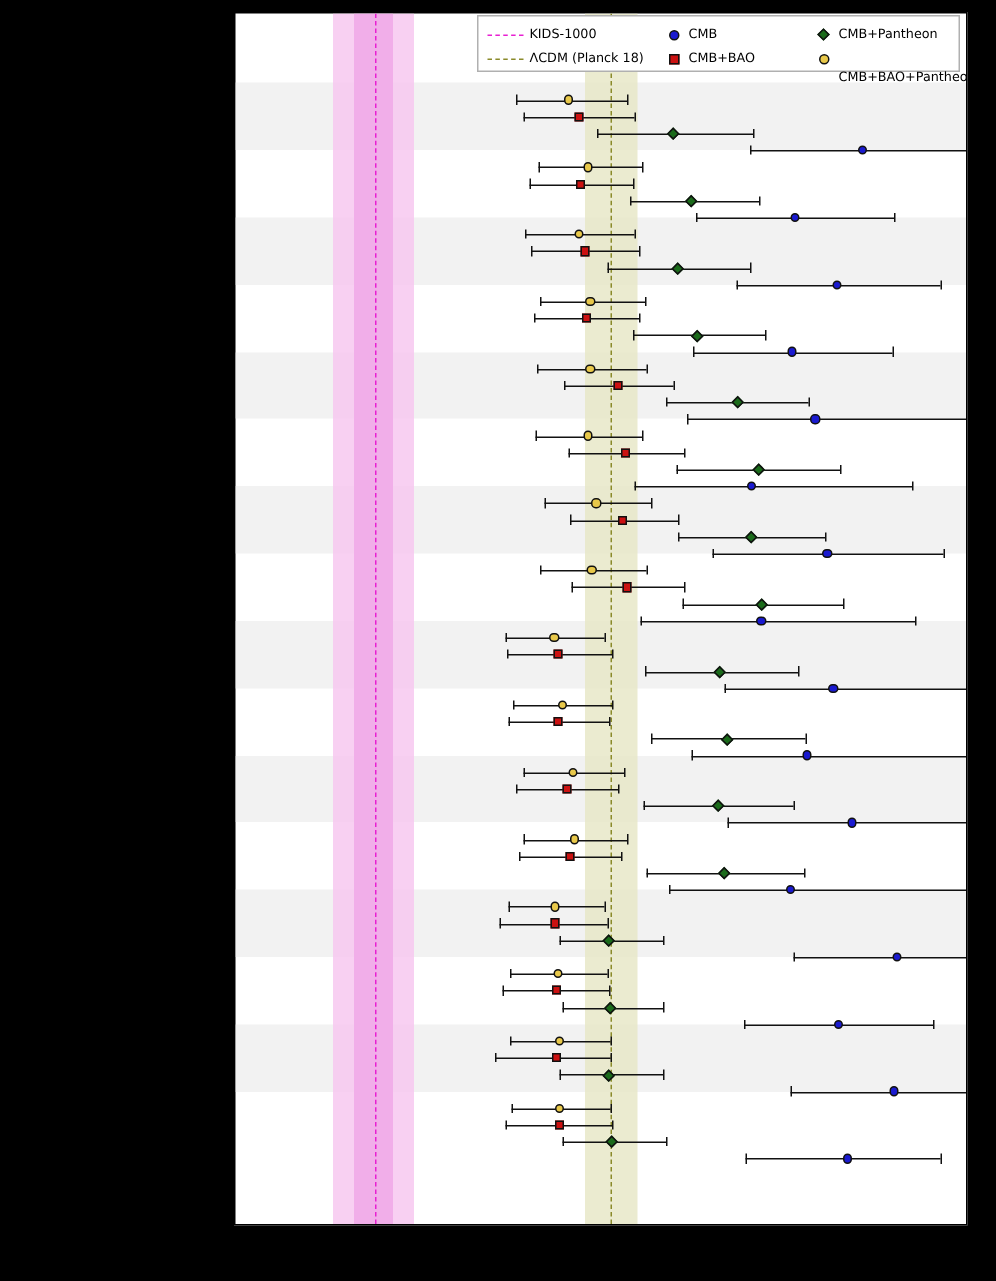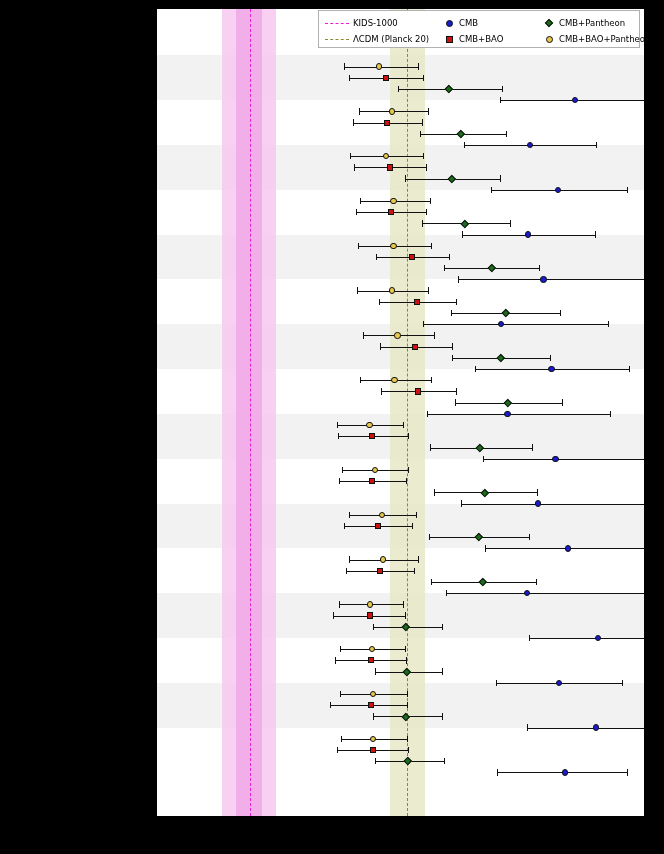--- a/index.html
+++ b/index.html
@@ -391,32 +391,32 @@
         <div class="pt-circle" style="width: 6.4px; height: 6.4px; left: 404.906px; top: 760.198px; background: rgb(26, 26, 208); border: 0.8px solid rgb(17, 17, 17);"></div>
       </div>
   </div>
   <div id="legend">
       <div class="leg-item" style="left: 4px; top: 9px;">
         <span class="leg-dash" style="border-top-color: rgb(232, 32, 210);"></span>
         <span class="leg-label">KIDS-1000</span>
       </div>
       <div class="leg-item" style="left: 4px; top: 25px;">
         <span class="leg-dash" style="border-top-color: rgb(138, 138, 42);"></span>
-        <span class="leg-label">ΛCDM (Planck 20)</span>
+        <span class="leg-label">ΛCDM (Planck 18)</span>
       </div>
       <div class="leg-item" style="left: 118px; top: 9px;">
         <span class="leg-mk" style="position: absolute; background: rgb(26, 26, 208); border: 0.8px solid rgb(17, 17, 17); box-sizing: border-box; width: 7px; height: 7px; border-radius: 50%; top: 0px;"></span>
         <span class="leg-label" style="left: 22px;">CMB</span>
       </div>
       <div class="leg-item" style="left: 118px; top: 25px;">
         <span class="leg-mk" style="position: absolute; background: rgb(204, 17, 17); border: 0.8px solid rgb(17, 17, 17); box-sizing: border-box; width: 6.6px; height: 6.6px; top: 0px;"></span>
         <span class="leg-label" style="left: 22px;">CMB+BAO</span>
       </div>
       <div class="leg-item" style="left: 218px; top: 9px;">
         <span class="leg-mk" style="position: absolute; background: rgb(26, 107, 26); border: 0.8px solid rgb(17, 17, 17); box-sizing: border-box; width: 6px; height: 6px; transform: rotate(45deg); top: 0px;"></span>
         <span class="leg-label" style="left: 22px;">CMB+Pantheon</span>
       </div>
       <div class="leg-item" style="left: 218px; top: 25px;">
         <span class="leg-mk" style="position: absolute; background: rgb(232, 200, 74); border: 0.8px solid rgb(17, 17, 17); box-sizing: border-box; width: 7px; height: 7px; border-radius: 50%; top: 0px;"></span>
-        <span class="leg-label" style="left: 22px;">CMB+BAO+Pantheon</span>
+        <span class="leg-label" style="left: 22px; margin-top: 13px;">CMB+BAO+Pantheon</span>
       </div>
     </div>
 </div>
 
 </body></html>

